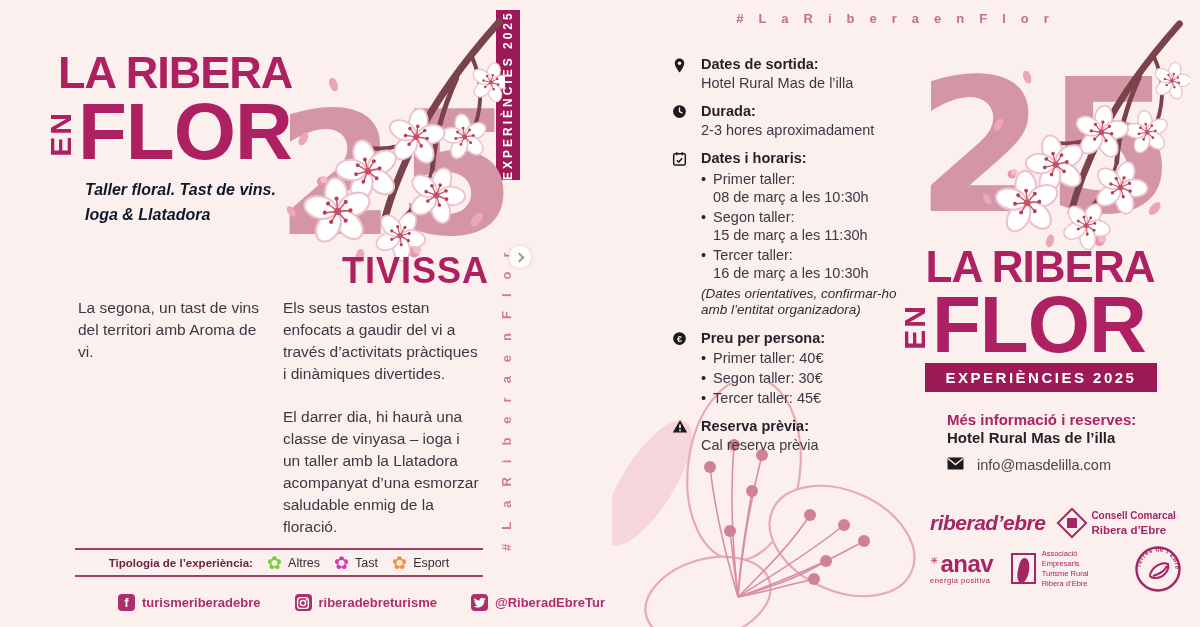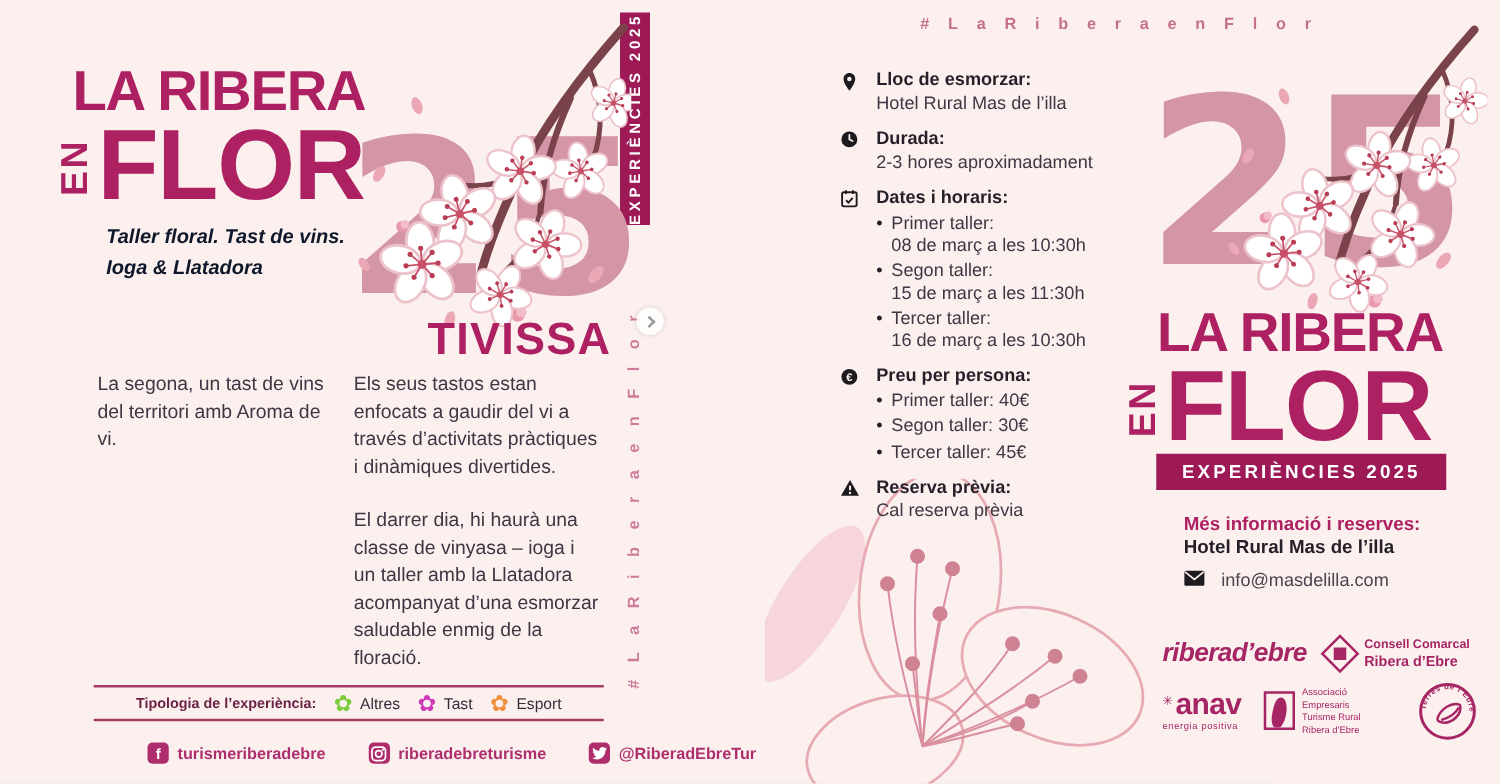--- a/index.html
+++ b/index.html
@@ -268,21 +268,21 @@
   <div class="abs info-list">
 
     <div class="info-item">
       <span class="ii">
         <svg width="15" height="17" viewBox="0 0 16 17">
           <path fill="#1d1a1f" d="M8 1C5.2 1 3 3.2 3 6c0 3.8 5 10 5 10s5-6.2 5-10c0-2.8-2.2-5-5-5z"></path>
           <circle cx="8" cy="6" r="1.9" fill="#fcf0ee"></circle>
         </svg>
       </span>
       <div>
-        <div class="il">Lloc de esmorzar:</div>
+        <div class="il">Dates de sortida:</div>
         <div class="iv">Hotel Rural Mas de l’illa</div>
       </div>
     </div>
 
     <div class="info-item">
       <span class="ii">
         <svg width="15" height="15" viewBox="0 0 16 16">
           <circle cx="8" cy="8" r="6.8" fill="#1d1a1f"></circle>
           <path d="M8 4.2V8l2.7 1.4" stroke="#fcf0ee" stroke-width="1.5" fill="none" stroke-linecap="round"></path>
         </svg>
@@ -318,20 +318,21 @@
             <div class="blt-detail">15 de març a les 11:30h</div>
           </div>
         </div>
         <div class="blt">
           <span class="dot">•</span>
           <div>
             <div>Tercer taller:</div>
             <div class="blt-detail">16 de març a les 10:30h</div>
           </div>
         </div>
+        <div class="info-note">(Dates orientatives, confirmar-ho amb l’entitat organizadora)</div>
       </div>
     </div>
 
     <div class="info-item">
       <span class="ii">
         <svg width="15" height="15" viewBox="0 0 16 16">
           <circle cx="8" cy="8" r="6.8" fill="#1d1a1f"></circle>
           <text x="8" y="11.4" text-anchor="middle" font-size="9.5" font-weight="bold" fill="#fcf0ee">€</text>
         </svg>
       </span>

